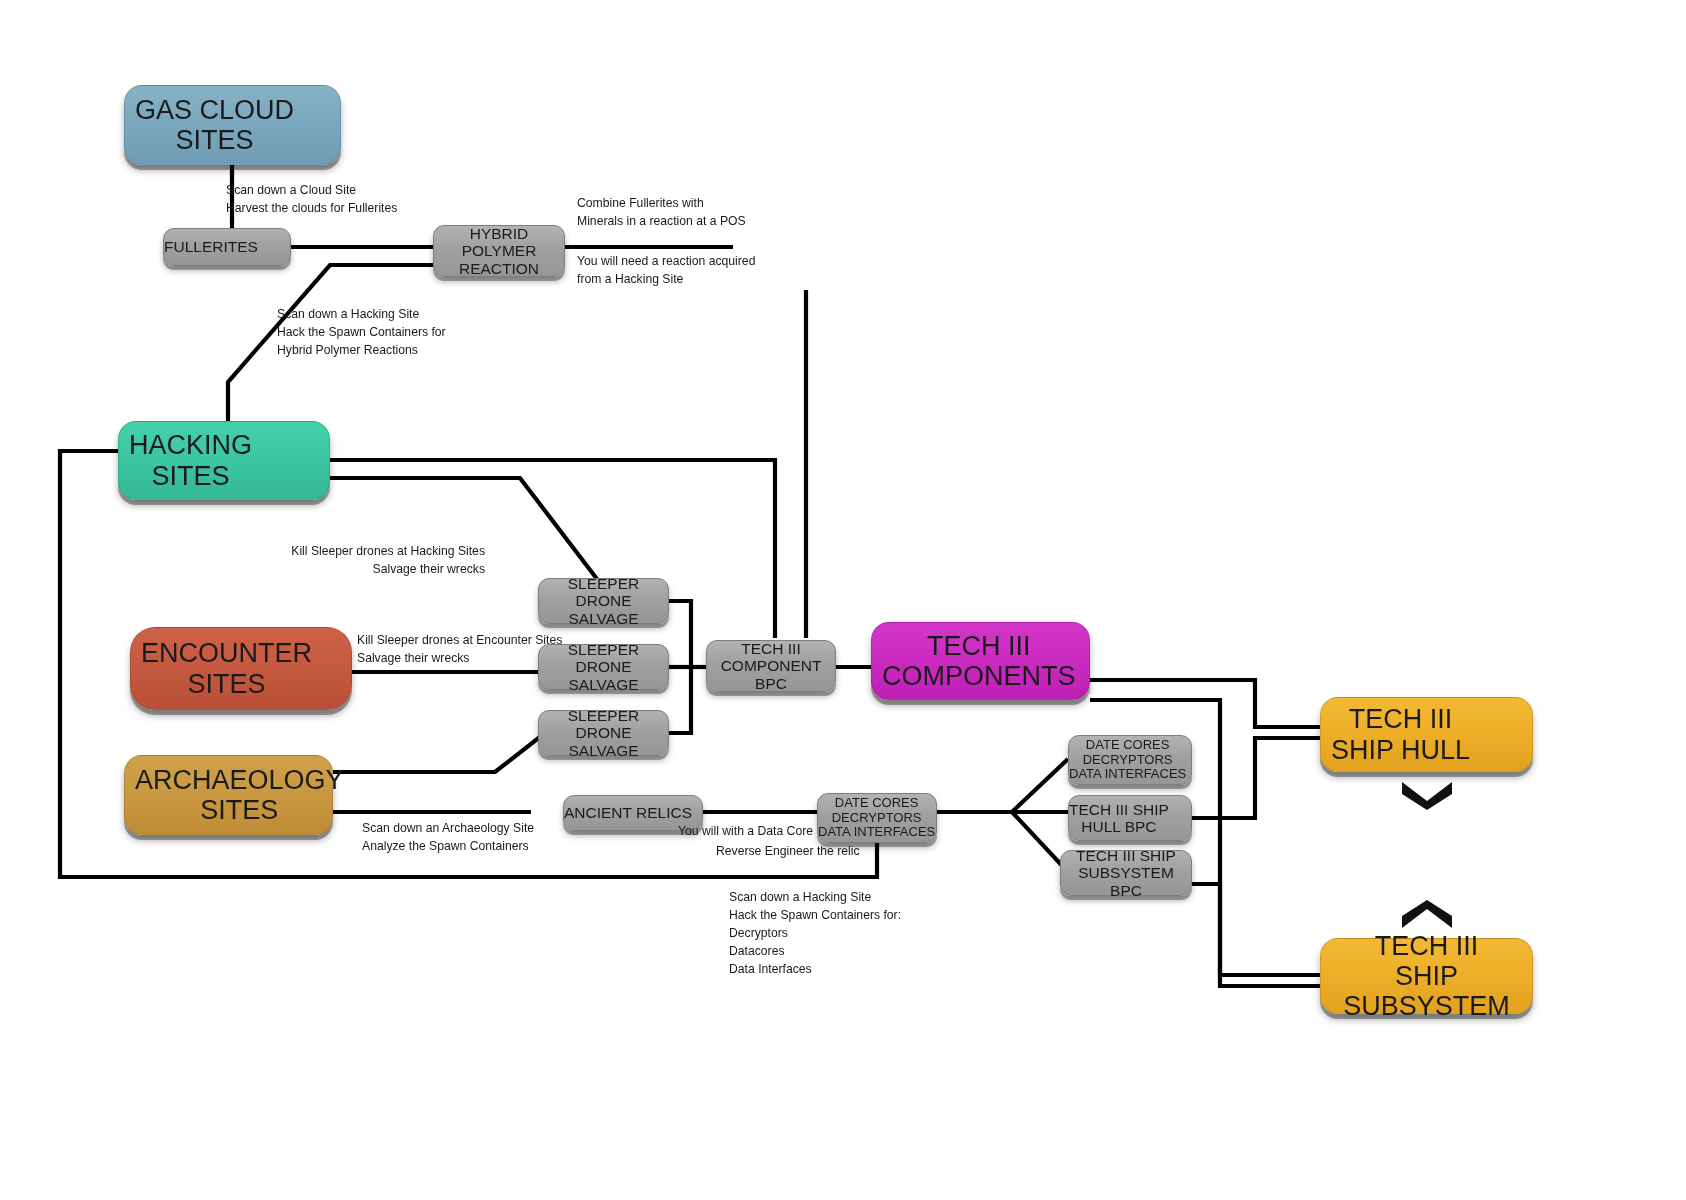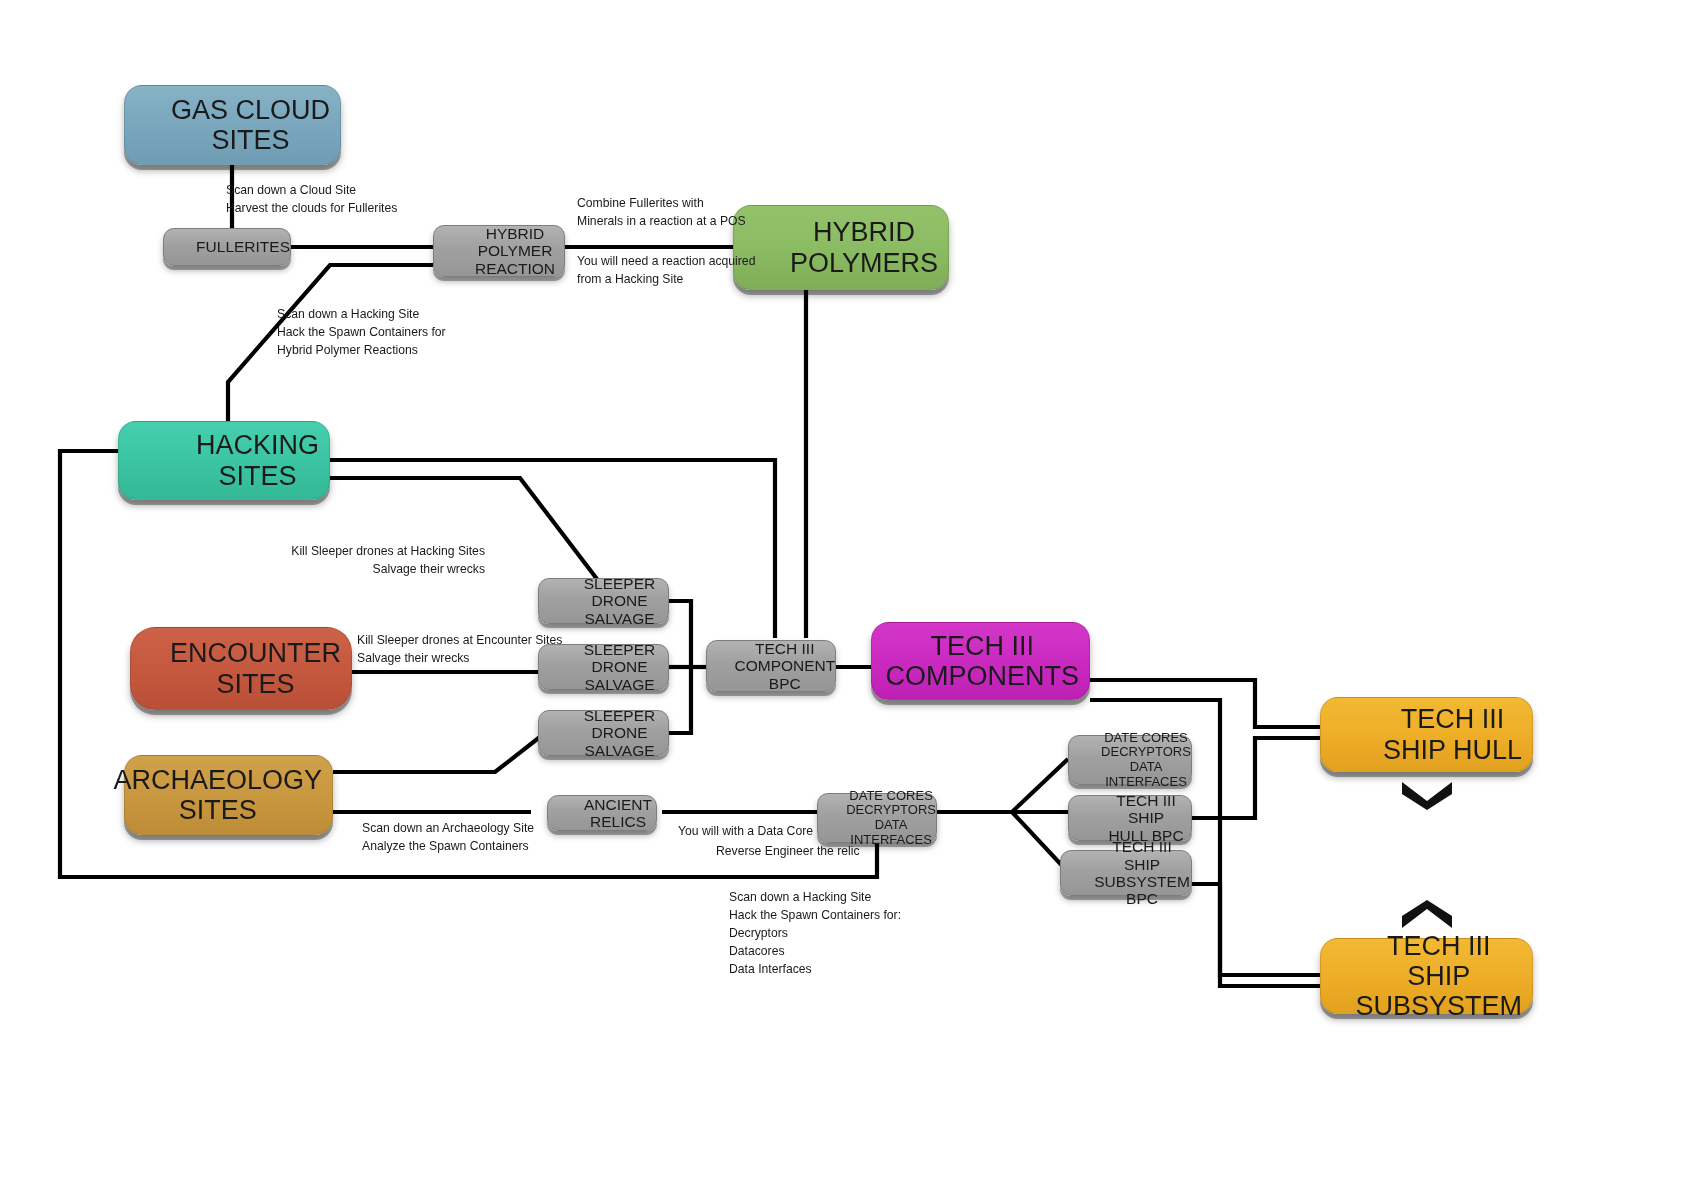--- a/index.html
+++ b/index.html
@@ -2,22 +2,22 @@
 <html><head>
 <meta charset="utf-8">
 <style>
   html,body{margin:0;padding:0;background:#ffffff;}
   body{width:1686px;height:1200px;position:relative;overflow:hidden;
        font-family:"Liberation Sans", sans-serif;color:#1a1a1a;}
   #canvas{position:absolute;left:0;top:0;width:1686px;height:1200px;}
   svg.wires{position:absolute;left:0;top:0;width:1686px;height:1200px;pointer-events:none;}
 
   .node{position:absolute;box-sizing:border-box;display:flex;align-items:center;
-        justify-content:flex-end;text-align:center;border-radius:14px;
-        line-height:1.12;z-index:3;padding-left:32px;}
+        justify-content:flex-start;text-align:center;border-radius:14px;
+        line-height:1.12;z-index:3;}
 
   
   .big{font-size:27px;font-weight:400;border-radius:18px;
        box-shadow:0 5px 0 rgba(0,0,0,.32), 0 6px 7px rgba(0,0,0,.30);
        border:1px solid rgba(0,0,0,.12);}
   .big .lbl{padding:0 10px;}
 
   
   .small{font-size:15.5px;background:linear-gradient(180deg,#b2b2b2 0%,#a0a0a0 45%,#969696 100%);
          border-radius:11px;border:1px solid #7d7d7d;
@@ -104,26 +104,20 @@
     <span>FULLERITES</span>
   </div>
 
   <div class="node small" style="left:433px;top:225px;width:132px;height:52px;">
     <div>
       <span>HYBRID POLYMER</span><br>
       <span>REACTION</span>
     </div>
   </div>
 
-  <div class="node big c-green" style="left:733px;top:205px;width:216px;height:85px;">
-    <div class="lbl">
-      <span>HYBRID</span><br>
-      <span>POLYMERS</span>
-    </div>
-  </div>
 
   <div class="node big c-teal" style="left:118px;top:421px;width:212px;height:79px;">
     <div class="lbl">
       <span>HACKING</span><br>
       <span>SITES</span>
     </div>
   </div>
 
   <div class="node big c-red" style="left:130px;top:627px;width:222px;height:83px;border-radius:25px;">
     <div class="lbl">
@@ -167,21 +161,21 @@
     </div>
   </div>
 
   <div class="node big c-mag" style="left:871px;top:622px;width:219px;height:78px;">
     <div class="lbl">
       <span>TECH III</span><br>
       <span>COMPONENTS</span>
     </div>
   </div>
 
-  <div class="node small" style="left:547px;top:795px;width:110px;height:36px;">
+  <div class="node small" style="left:563px;top:795px;width:140px;height:36px;">
     <span>ANCIENT RELICS</span>
   </div>
 
   <div class="node small tiny" style="left:817px;top:793px;width:120px;height:50px;">
     <div>
       <span>DATE CORES</span><br>
       <span>DECRYPTORS</span><br>
       <span>DATA INTERFACES</span>
     </div>
   </div>

